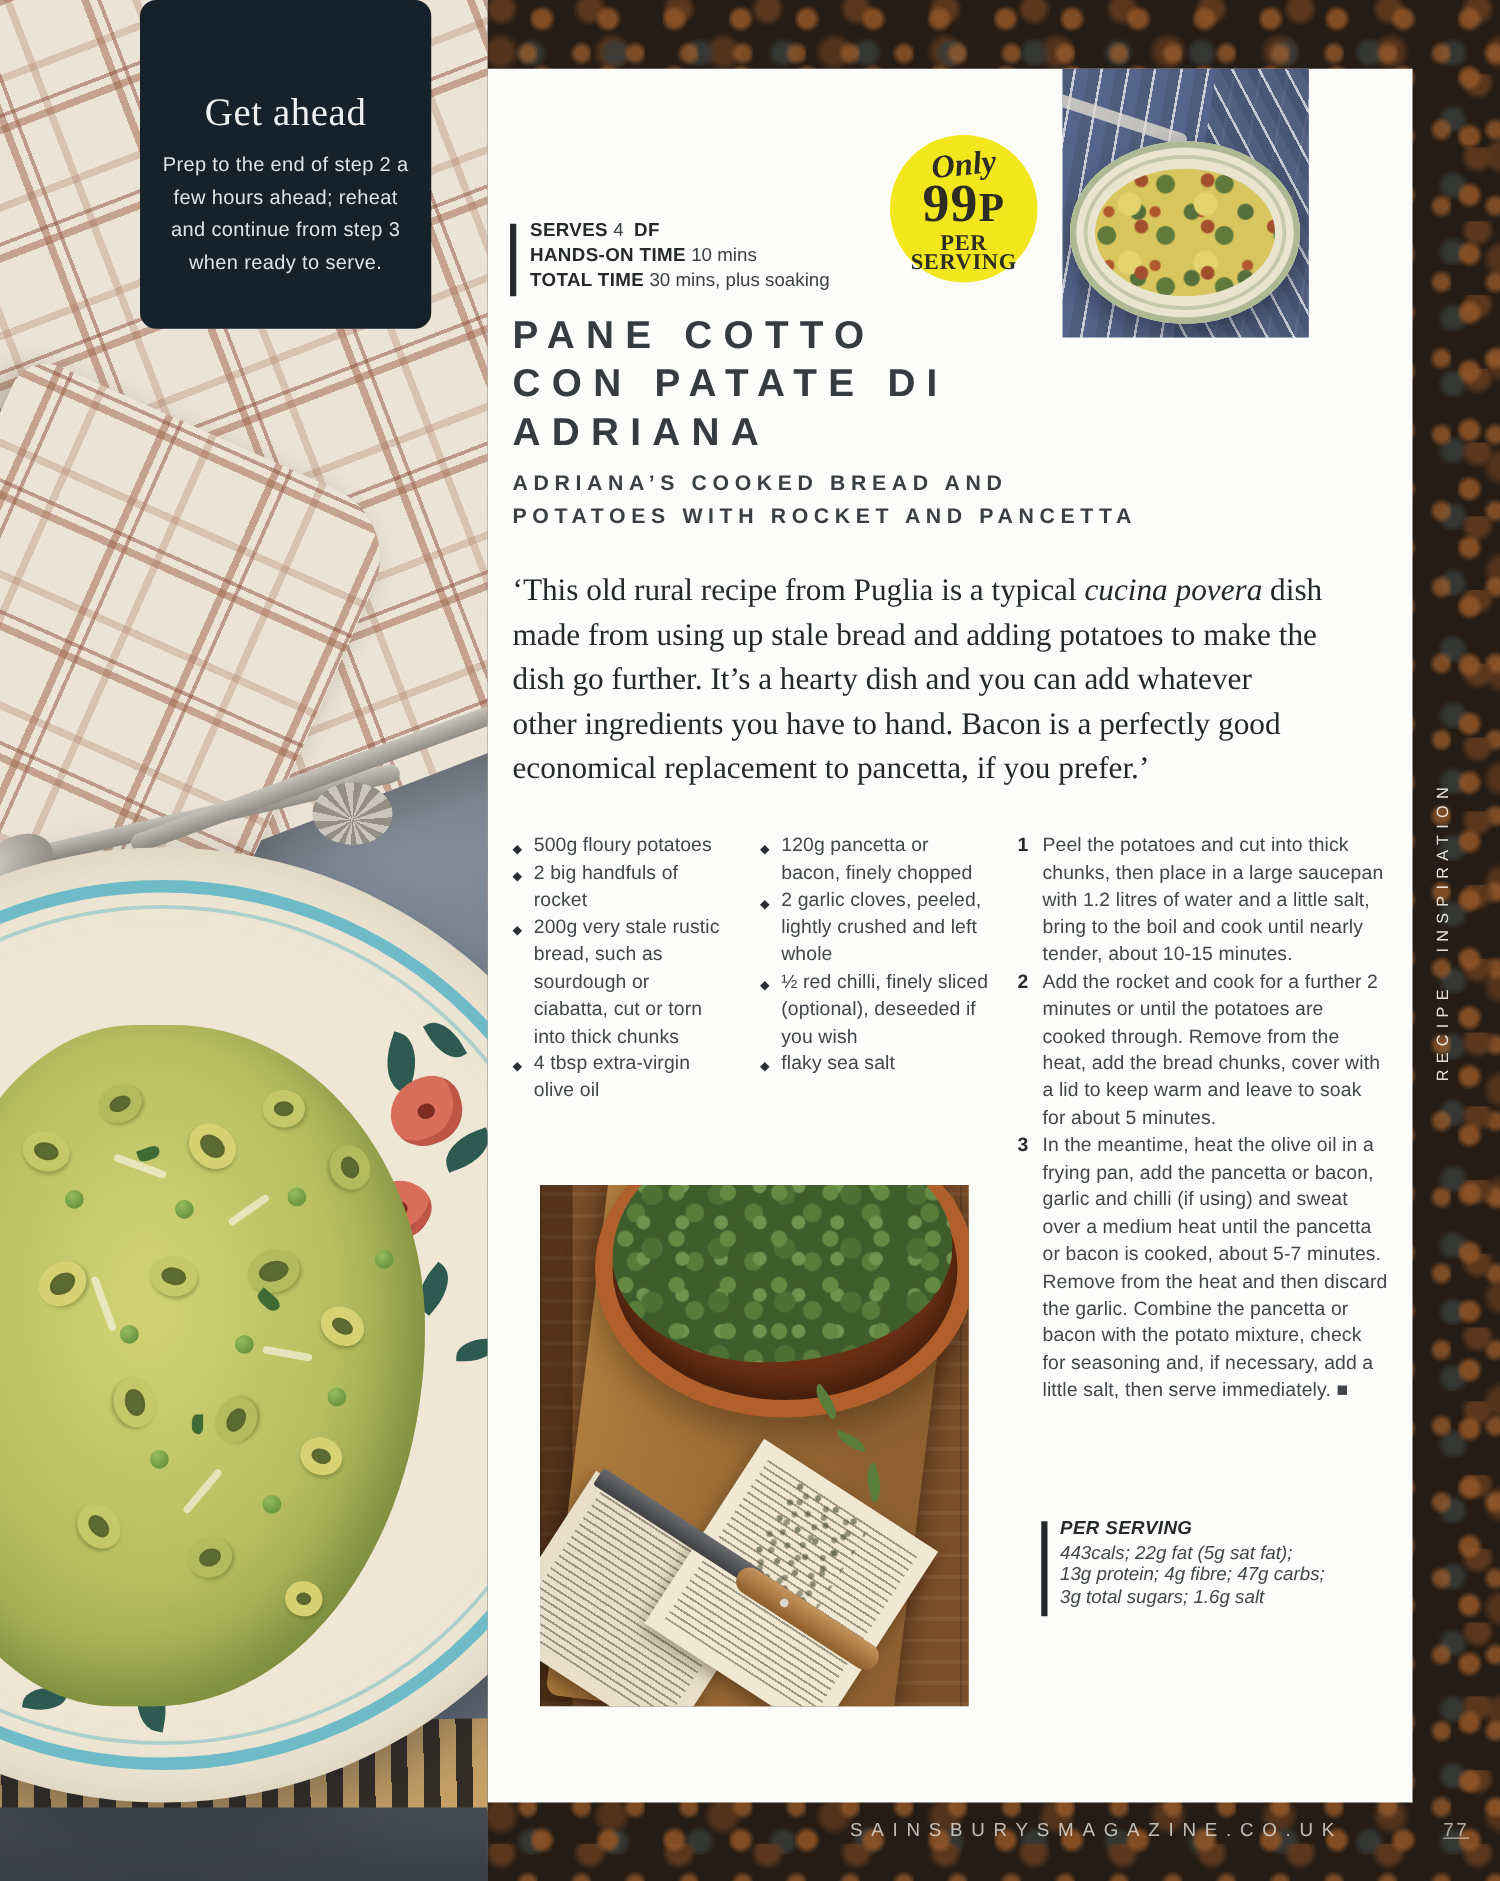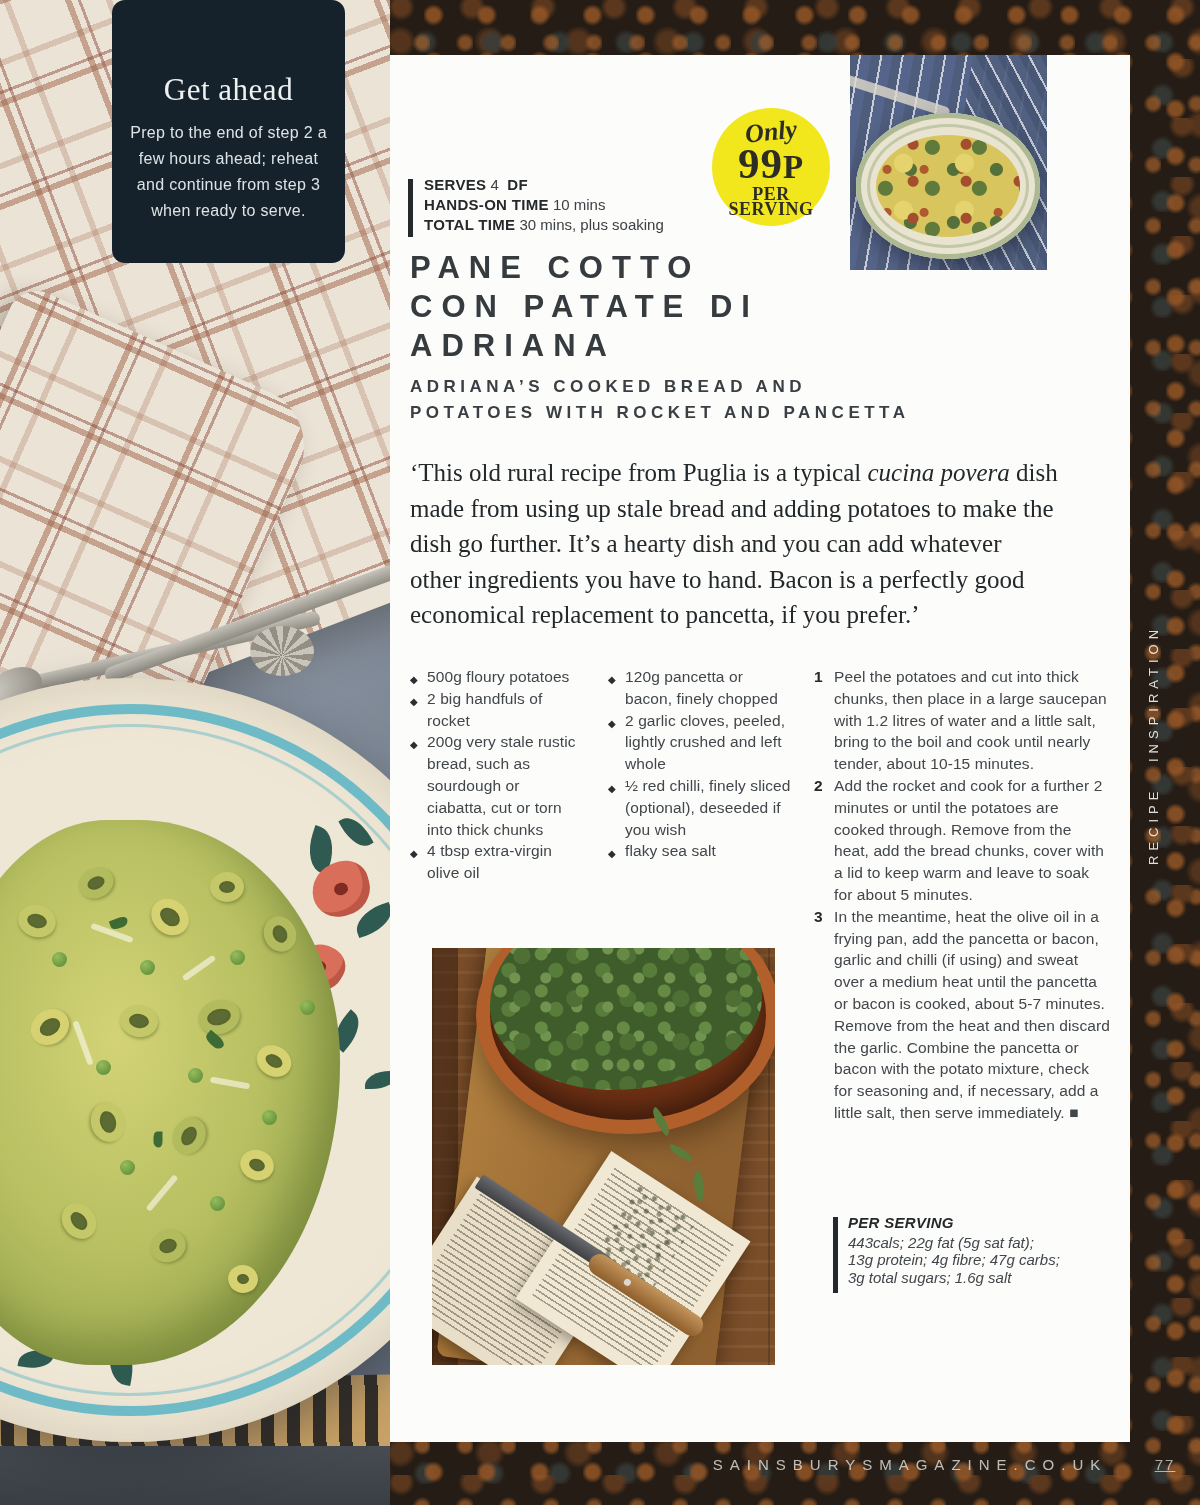--- a/index.html
+++ b/index.html
@@ -133,21 +133,21 @@
   .knife-handle::after{content:"";position:absolute;left:30%;top:7px;width:7px;height:7px;border-radius:50%;background:#ddd8ce;}
   
   .nutrition{left:833px;top:1214px;width:285px;}
   .nut-bar{left:0;top:3px;width:5px;height:76px;background:#26292c;}
   .nut-inner{margin-left:15px;font-size:15px;line-height:17.5px;color:#41464b;font-style:italic;}
   .nut-title{font-weight:bold;color:#26292c;letter-spacing:.3px;margin-bottom:2px;}
   
   .vertical-label{left:1146px;top:540px;height:410px;width:30px;color:rgba(242,240,235,.92);
     font-size:13px;font-weight:500;letter-spacing:5px;word-spacing:16px;
     writing-mode:vertical-rl;transform:rotate(180deg);text-align:center;}
-  .footer-url{left:680px;top:1456px;width:460px;text-align:center;color:rgba(235,233,228,.78);
+  .footer-url{left:680px;top:1456px;width:460px;text-align:left;color:rgba(235,233,228,.78);
     font-size:15px;letter-spacing:7px;}
   .page-number{left:1140px;top:1456px;width:50px;text-align:center;color:rgba(235,233,228,.7);
     font-size:15px;letter-spacing:2px;text-decoration:underline;}
 </style>
 </head>
 <body>
 
 <div class="page">
 
   <div class="abs white-panel"></div>

